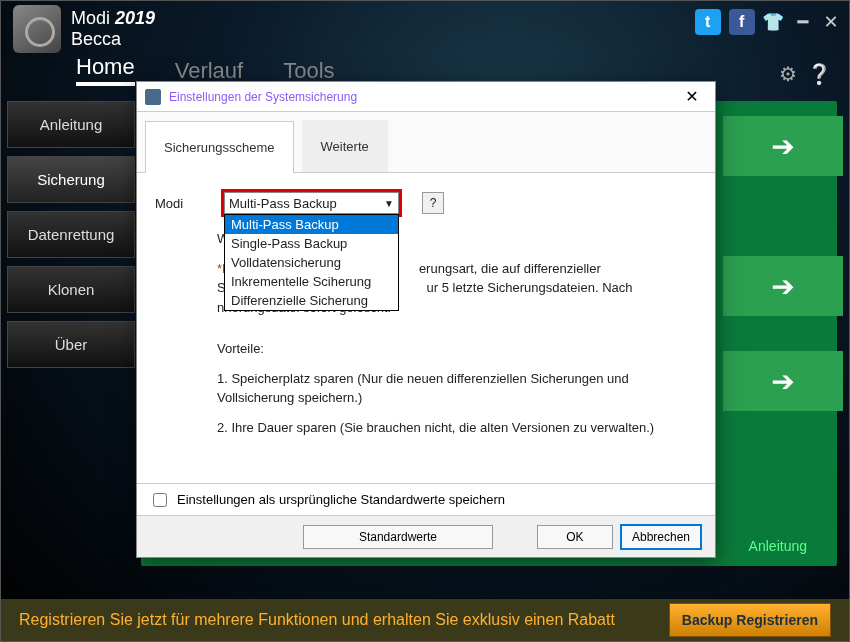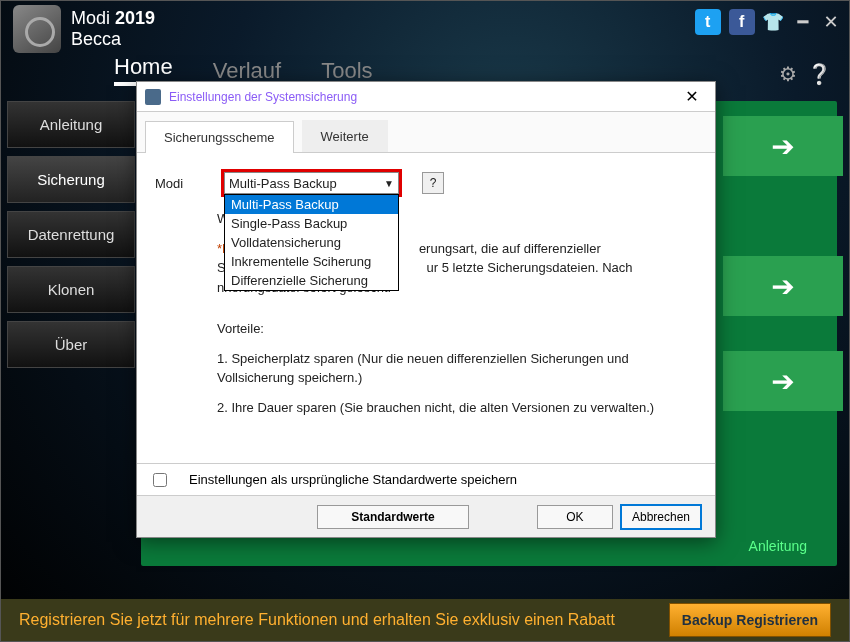--- a/index.html
+++ b/index.html
@@ -7,31 +7,31 @@
     
     
     .app-window { width: 100%; height: 100%; background: radial-gradient(ellipse at 60% 20%, #1a3a4a 0%, #0a1a2a 40%, #000 100%); position: relative; border: 1px solid #555; }
     
     
     .titlebar { height: 55px; display: flex; align-items: center; padding: 0 12px; position: relative; }
     .logo-safe { width: 48px; height: 48px; background: linear-gradient(145deg, #888, #444); border-radius: 6px; position: relative; margin-right: 10px; }
     .logo-safe::after { content: ""; position: absolute; top: 12px; left: 12px; width: 24px; height: 24px; border: 3px solid #aaa; border-radius: 50%; }
     .brand-text { color: #fff; display: flex; flex-direction: column; }
     .brand-line1 { font-size: 18px; font-weight: 300; }
-    .brand-line1 .year { font-weight: 600; }
+    .brand-line1 .year { font-style: italic; font-weight: 600; }
     .brand-line2 { font-size: 18px; font-weight: 300; }
     .titlebar-right { position: absolute; right: 8px; top: 8px; display: flex; align-items: center; gap: 8px; }
     .social-btn { width: 26px; height: 26px; border-radius: 4px; display: flex; align-items: center; justify-content: center; color: #fff; font-weight: bold; font-size: 16px; cursor: pointer; }
     .twitter { background: #1da1f2; font-size: 16px; }
     .facebook { background: #3b5998; }
     .tshirt { color: #aaa; font-size: 18px; }
     .win-btn { width: 20px; height: 20px; color: #ccc; display: flex; align-items: center; justify-content: center; cursor: pointer; font-size: 18px; }
     
     
-    .top-nav { display: flex; align-items: flex-end; padding-left: 113px; gap: 40px; height: 30px; }
+    .top-nav { display: flex; align-items: flex-end; padding-left: 75px; gap: 40px; height: 30px; }
     .top-nav-item { color: #888; font-size: 22px; font-weight: 300; cursor: pointer; padding-bottom: 2px; }
     .top-nav-item.active { color: #fff; border-bottom: 4px solid #fff; }
     .top-nav-right { position: absolute; right: 18px; top: 62px; display: flex; gap: 10px; color: #aaa; }
     .gear-icon, .help-icon { width: 22px; height: 22px; cursor: pointer; display: flex; align-items: center; justify-content: center; font-size: 20px; }
     
     
     .sidebar { position: absolute; left: 6px; top: 100px; width: 128px; display: flex; flex-direction: column; gap: 8px; }
     .sidebar-item { background: linear-gradient(180deg, #333, #111); color: #ddd; padding: 14px 10px; text-align: center; font-size: 15px; cursor: pointer; border: 1px solid #444; }
     .sidebar-item.active { background: linear-gradient(180deg, #444, #222); color: #fff; }
     
@@ -49,21 +49,21 @@
     .btn-register { background: linear-gradient(180deg, #ffb030, #d08000); color: #203040; padding: 8px 12px; font-size: 14px; border: 1px solid #805000; cursor: pointer; font-weight: 600; }
     
     
     .dialog { position: absolute; left: 135px; top: 80px; width: 580px; background: #fff; border: 1px solid #888; box-shadow: 0 4px 20px rgba(0,0,0,0.5); }
     .dlg-titlebar { height: 30px; display: flex; align-items: center; padding: 0 8px; border-bottom: 1px solid #ccc; }
     .dlg-icon { width: 16px; height: 16px; background: #4a6a8a; margin-right: 8px; border-radius: 2px; }
     .dlg-title { flex: 1; font-size: 12px; color: #8b5cf6; }
     .dlg-close { width: 30px; height: 22px; display: flex; align-items: center; justify-content: center; cursor: pointer; font-size: 16px; }
     
     .dlg-tabs { display: flex; padding-top: 8px; border-bottom: 1px solid #ccc; background: #fafafa; }
-    .dlg-tab { padding: 8px 18px; font-size: 13px; cursor: pointer; border: 1px solid transparent; border-bottom: none; margin-left: 8px; background: #eee; color: #333; position: relative; }
+    .dlg-tab { padding: 18px 18px; font-size: 13px; cursor: pointer; border: 1px solid transparent; border-bottom: none; margin-left: 8px; background: #eee; color: #333; position: relative; }
     .dlg-tab.active { background: #fff; border-color: #ccc; top: 1px; }
     
     .dlg-body { padding: 16px 18px; font-size: 13px; color: #222; min-height: 310px; position: relative; }
     .modi-row { display: flex; align-items: center; gap: 16px; }
     .modi-label { width: 50px; }
     
     .combo-wrap { position: relative; border: 3px solid #e00000; padding: 0; }
     .combo-select { width: 175px; height: 22px; border: 1px solid #888; background: #fff; display: flex; align-items: center; justify-content: space-between; padding: 0 4px; font-size: 13px; cursor: pointer; }
     .combo-arrow { font-size: 10px; }
     .combo-dropdown { position: absolute; top: 22px; left: 0; width: 175px; background: #fff; border: 1px solid #000; z-index: 10; }
@@ -73,26 +73,26 @@
     .help-btn-sm { width: 22px; height: 22px; border: 1px solid #999; background: #f0f0f0; display: flex; align-items: center; justify-content: center; cursor: pointer; font-size: 12px; margin-left: 4px; }
     
     .body-text { margin-top: 12px; line-height: 1.5; }
     .body-text p { margin-bottom: 10px; }
     .wa { margin-left: 62px; }
     .partial-text { margin-left: 62px; }
     .partial-text .star { color: #c04000; }
     .right-fragment { margin-left: 254px; display: block; }
     .vorteile { margin-left: 62px; margin-top: 22px; }
     
-    .dlg-footer-check { padding: 8px 16px; border-top: 1px solid #ccc; display: flex; align-items: center; gap: 22px; font-size: 13px; }
+    .dlg-footer-check { padding: 8px 16px; border-top: 1px solid #ccc; display: flex; align-items: center; gap: 10px; font-size: 13px; }
     .dlg-footer-check input { width: 14px; height: 14px; }
     
     .dlg-buttons { height: 42px; border-top: 1px solid #ccc; background: #f0f0f0; display: flex; align-items: center; justify-content: flex-end; gap: 8px; padding: 0 14px; }
     .dlg-btn { min-width: 76px; height: 24px; border: 1px solid #999; background: #f8f8f8; font-size: 12px; cursor: pointer; padding: 0 10px; }
-    .dlg-btn.wide { width: 152px; margin-right: 60px; font-weight: bold; }
+    .dlg-btn.wide { width: 190px; margin-right: 36px; }
     .dlg-btn.focus { border: 1px solid #0078d7; outline: 1px solid #0078d7; }
   </style>
 </head>
 <body>
 
 <div class="app-window">
 
   <div class="titlebar">
     <div class="logo-safe"></div>
     <div class="brand-text">

